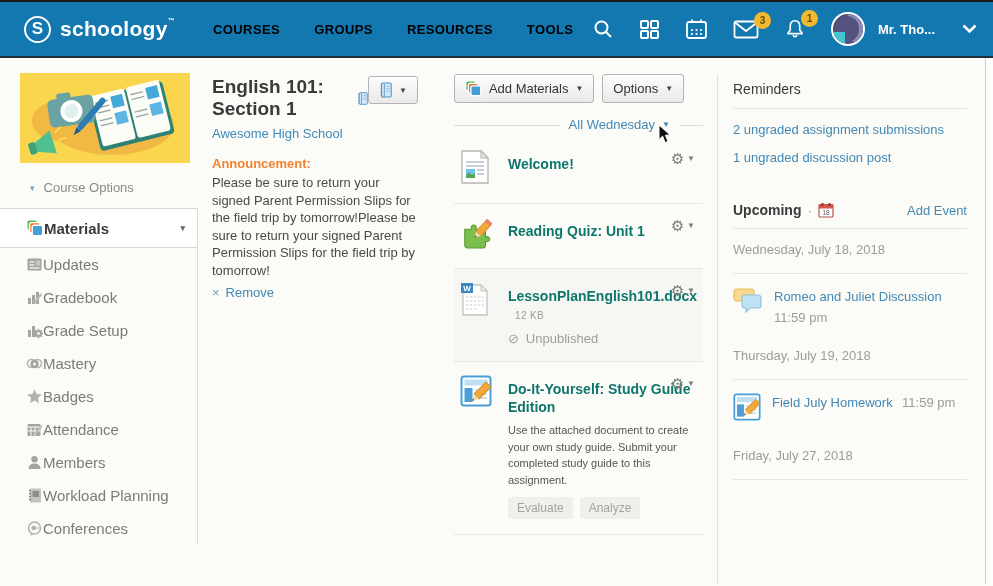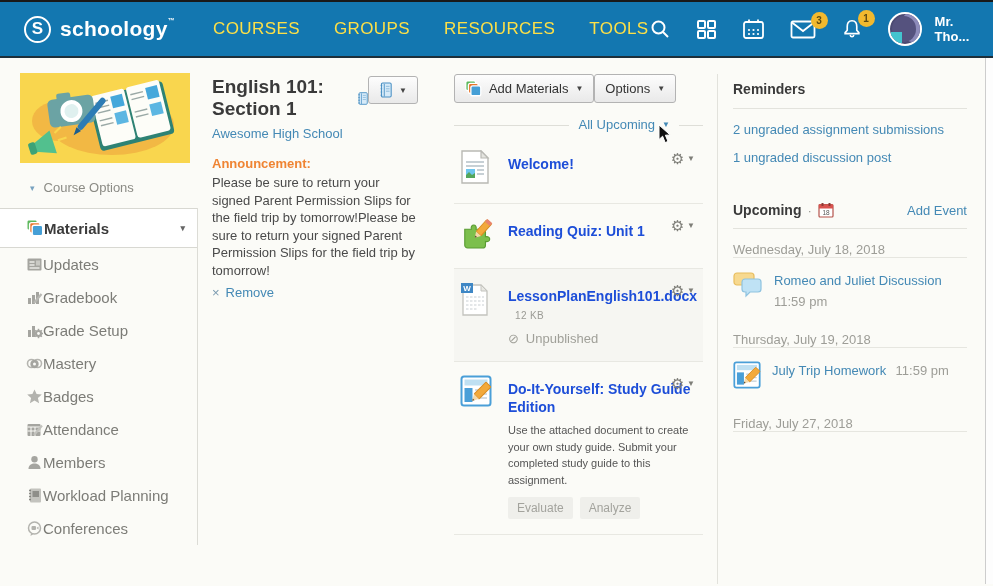--- a/index.html
+++ b/index.html
@@ -6,21 +6,21 @@
   html,body{width:993px;height:586px;overflow:hidden}
   body{font-family:"Liberation Sans",sans-serif;background:#fbfbf7;border-top:2px solid #191919;position:relative}
 
   
   .topnav{height:56px;background:#1377b0;border-bottom:2px solid #1d2f3a;display:flex;align-items:center;padding:0 16px 0 24px}
   .brand{display:flex;align-items:center;gap:9px;color:#fff;cursor:pointer}
   .brand-s{width:27px;height:27px;border:2px solid #fff;border-radius:50%;display:flex;align-items:center;justify-content:center;font-size:17px;font-weight:bold}
   .brand-name{font-size:21px;font-weight:600;letter-spacing:.3px}
   .brand sup{font-size:7px;vertical-align:top}
   .nav-links{display:flex;gap:34px;margin-left:38px}
-  .nav-links a{color:#fde047;font-size:17px;font-weight:normal;letter-spacing:.4px;text-decoration:none}
+  .nav-links a{color:#000000;font-size:13px;font-weight:bold;letter-spacing:.4px;text-decoration:none}
   .nav-icons{margin-left:auto;display:flex;align-items:center;gap:25px}
   .nav-ic{position:relative;display:flex;align-items:center;cursor:pointer}
   .badge{position:absolute;top:-8px;right:-12px;min-width:17px;height:17px;border-radius:50%;background:#f2b92e;color:#5e4a11;font-size:10px;font-weight:bold;display:flex;align-items:center;justify-content:center}
   .avatar{width:34px;height:34px;border-radius:50%;border:2px solid #fff;background:#4c4a72;position:relative;overflow:hidden}
   .avatar .moon{position:absolute;right:-4px;top:-2px;width:24px;height:30px;border-radius:50%;background:#8d8bba}
   .avatar .core{position:absolute;left:2px;top:2px;width:24px;height:26px;border-radius:50%;background:#55527e}
   .avatar .sq{position:absolute;left:1px;bottom:1px;width:11px;height:11px;background:#43c4cf}
   .username{color:#fff;font-size:13px;font-weight:bold;margin-left:-12px}
   .nav-chevron{margin-left:2px}
 
@@ -53,48 +53,48 @@
   .ann-text{color:#4a4a4a;font-size:13px;line-height:1.35;margin-top:3px}
   .remove{display:flex;align-items:center;gap:6px;margin-top:6px;color:#4489b5;font-size:13px;cursor:pointer}
   .remove .rx{color:#7b9ab0;font-size:13px}
 
   
   .columns{display:flex;flex:1;margin-top:16px;min-height:0}
   .materials{flex:1;padding:0 14px 0 18px;min-width:0}
   .panel{width:268px;flex-shrink:0;border-left:1px solid #e2e2dc;padding:0 18px 0 15px}
 
   
-  .mtoolbar{display:flex;}
+  .mtoolbar{display:flex;gap:8px}
   .filterbar{position:relative;height:22px;margin-top:12px}
   .filterbar .fline{position:absolute;left:0;right:0;top:10px;border-top:1px solid #dedeD8}
   .filterbar .flabel{position:absolute;right:24px;top:2px;background:#fbfbf7;padding:0 9px;color:#4489b5;font-size:13px;cursor:pointer;display:flex;gap:7px;align-items:center}
   .filterbar .fcaret{font-size:8px;color:#4489b5}
   .mrow{display:flex;align-items:flex-start;padding:15px 6px 15px 6px;border-bottom:1px solid #e8e8e2;position:relative}
   .mrow.shaded{background:#f6f6f2}
   .micon{width:34px;margin-right:14px;flex-shrink:0;margin-top:-2px}
   .mbody{min-width:0;padding-top:3px}
-  .mtitle{color:#1d4ed8;font-size:14px;font-weight:bold;text-decoration:none}
+  .mtitle{color:#0f766e;font-size:14px;font-weight:bold;text-decoration:none}
   .msize{color:#9b9b95;font-size:10px;margin-left:7px;letter-spacing:.4px}
   .munpub{margin-top:8px;color:#a0a099;font-size:13px;display:flex;gap:7px;align-items:center}
   .mdesc{margin-top:6px;color:#555;font-size:11px;line-height:1.5;max-width:392px}
   .tags{margin-top:9px;display:flex;gap:7px}
   .tag{background:#efefeb;color:#a3a39d;font-size:12px;padding:4px 9px;border-radius:2px}
   .gearbox{position:absolute;right:8px;top:14px;display:flex;align-items:center;gap:3px;cursor:pointer}
   .gear{color:#7e7e78;font-size:15px;line-height:1}
   .gcaret{color:#7e7e78;font-size:8px}
 
   
-  .ptitle{font-size:14px;font-weight:bold;color:#3a3a3a;padding:7px 0 11px}
+  .ptitle{font-size:14px;font-weight:normal;color:#3a3a3a;padding:7px 0 11px}
   .pdiv{border-top:1px solid #e3e3dd}
   .plink{display:block;color:#4489b5;font-size:13px;text-decoration:none;margin:13px 0}
   .uhead{display:flex;align-items:center;margin-top:37px;padding-bottom:10px;border-bottom:1px solid #e3e3dd}
   .uhead .ut{font-size:14px;font-weight:bold;color:#3a3a3a}
   .uhead .um{color:#9a9a94;margin:0 6px;font-size:13px}
   .addevent{margin-left:auto;color:#4489b5;font-size:13px;text-decoration:none}
-  .dhead{color:#9d9d97;font-size:13px;padding:13px 0 0;border-bottom:1px solid #e6e6e0}
+  .dhead{color:#9d9d97;font-size:13px;padding:13px 0 16px;border-bottom:1px solid #e6e6e0}
   .event{display:flex;align-items:flex-start;gap:11px;padding:13px 0 10px}
   .event .eic{flex-shrink:0}
   .etitle{color:#4489b5;font-size:13px;text-decoration:none}
   .etime{color:#9d9d97;font-size:13px}
   .etime.blk{display:block;margin-top:5px}
   .etime.inl{margin-left:5px}
 
   .cursor{position:absolute;left:658px;top:122px;z-index:50;pointer-events:none}
 </style>
 </head>
@@ -406,21 +406,21 @@
           </button>
           <button class="gbtn">
             <span>Options</span>
             <span class="bcaret">▼</span>
           </button>
         </div>
 
         <div class="filterbar">
           <div class="fline"></div>
           <div class="flabel">
-            <span>All Upcoming</span>
+            <span>All Wednesday</span>
             <span class="fcaret">▼</span>
           </div>
         </div>
 
         <div class="mrow">
           <span class="micon">
             <svg width="30" height="34" viewBox="0 0 30 34">
                 <path d="M2 1 h19 l7 7 v25 h-26 z" fill="#fff" stroke="#b9b9b4" stroke-width="1.4"></path>
                 <path d="M21 1 l7 7 h-7 z" fill="#e4e4df" stroke="#b9b9b4" stroke-width="1.2"></path>
                 <g stroke="#a9b6be" stroke-width="1.3">
@@ -574,21 +574,21 @@
                   <line x1="15" y1="23" x2="27" y2="23"></line>
                 </g>
                 <g transform="rotate(45 20 18)">
                   <rect x="16.5" y="6" width="7" height="17" rx="1" fill="#f2a93b" stroke="#d88c22" stroke-width="1"></rect>
                   <polygon points="16.5,23 23.5,23 20,29" fill="#f5d9a8"></polygon>
                   <polygon points="18.8,26.9 21.2,26.9 20,29" fill="#5b4a32"></polygon>
                 </g>
               </svg>
           </span>
           <div>
-            <a class="etitle" href="#">July Trip Homework</a>
+            <a class="etitle" href="#">Field July Homework</a>
             <span class="etime inl">11:59 pm</span>
           </div>
         </div>
 
         <div class="dhead">Friday, July 27, 2018</div>
 
       </section>
     </div>
   </div>
 

